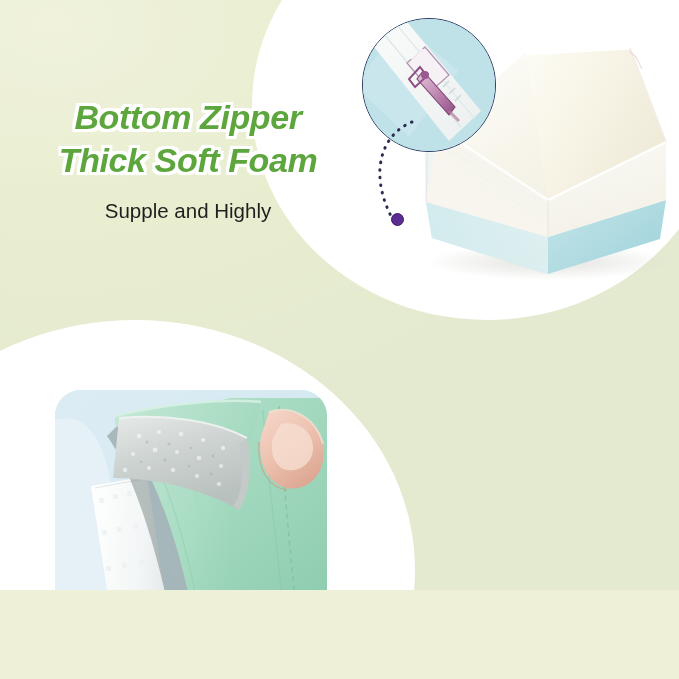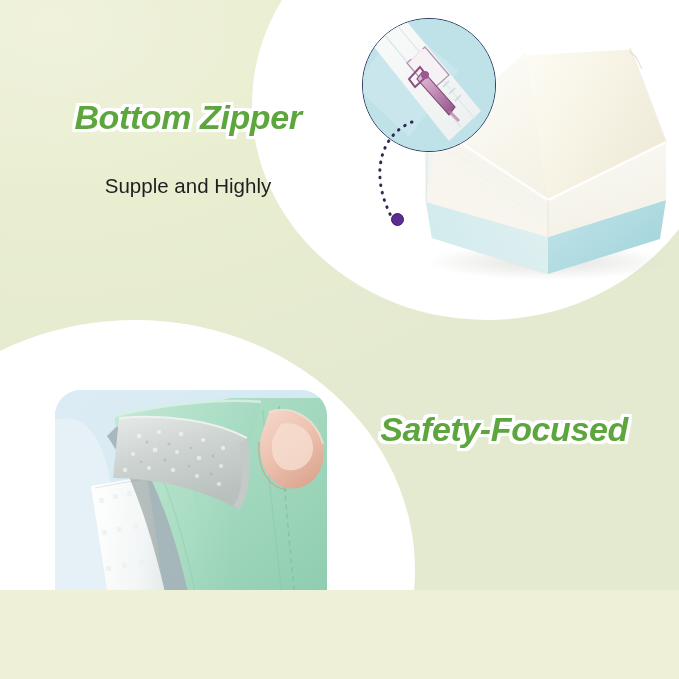--- a/index.html
+++ b/index.html
@@ -36,21 +36,21 @@
     font-weight:bold;font-style:italic;color:#5da63d;
     font-size:34px;line-height:1.26;letter-spacing:-0.4px;
     white-space:nowrap;
     text-shadow:
       -2px -2px 0 #fff, 2px -2px 0 #fff, -2px 2px 0 #fff, 2px 2px 0 #fff,
       -3px 0 0 #fff, 3px 0 0 #fff, 0 -3px 0 #fff, 0 3px 0 #fff,
       -3px -3px 0 #fff, 3px -3px 0 #fff, -3px 3px 0 #fff, 3px 3px 0 #fff,
       0 0 6px rgba(255,255,255,.95);
   }
   .subcopy{
-    margin-top:32px;color:#1f1f1f;font-size:20.5px;line-height:1.42;font-weight:400;
+    margin-top:14px;color:#1f1f1f;font-size:20.5px;line-height:1.42;font-weight:400;
   }
 
   
   #sec2-text{position:absolute;left:336px;top:408px;width:336px;text-align:center;}
   #sec2-text .subcopy{margin-top:16px;font-size:19.5px;line-height:1.5;}
 
   
   #product-photo{position:absolute;left:356px;top:6px;width:320px;height:300px;}
   #cushion{position:absolute;left:42px;top:18px;width:272px;height:262px;}
 
@@ -181,20 +181,21 @@
     </svg>
   </div>
 
   <svg id="leader-line" viewBox="0 0 60 110" xmlns="http://www.w3.org/2000/svg">
     <path d="M52,2 C22,14 8,52 32,98" fill="none" stroke="#2e2a52" stroke-width="3" stroke-linecap="round" stroke-dasharray="0.6 7"></path>
   </svg>
   <div id="leader-dot"></div>
 
   <div id="sec1-text">
     <div class="headline">Bottom Zipper</div>
+    <div class="headline">Thick Soft Foam</div>
     <div class="subcopy">
       <div>Supple and Highly</div>
     </div>
   </div>
 
   <div id="velcro-photo">
     <svg viewBox="0 0 272 252" width="272" height="252" xmlns="http://www.w3.org/2000/svg">
       <defs>
         <linearGradient id="vBgG" x1="0" y1="0" x2="1" y2="1">
           <stop offset="0" stop-color="#dcecf4"></stop>
@@ -293,18 +294,17 @@
       <path d="M184,120 C196,104 198,66 192,48 L184,54 C190,74 188,104 178,116 Z" fill="#c3cac8"></path>
 
       <path d="M214,22 C238,16 262,28 268,56 C272,82 254,102 232,98 C212,94 202,70 206,46 Z" fill="url(#thumbG)"></path>
       <path d="M226,34 C244,30 258,42 258,58 C258,72 246,82 232,80 C220,78 214,62 218,48 Z" fill="#f7e0d3" opacity="0.75"></path>
       <path d="M214,22 C236,15 260,26 268,54" fill="none" stroke="#f7dfd2" stroke-width="2" opacity="0.8"></path>
       <path d="M204,52 C202,80 214,98 232,100" fill="none" stroke="#cd9582" stroke-width="1.4" opacity="0.55"></path>
     </svg>
   </div>
 
   <div id="sec2-text">
-    <div class="headline">Safety-Focused</div>
     <div class="subcopy">
     </div>
   </div>
 
 </div>
 
 </body></html>

